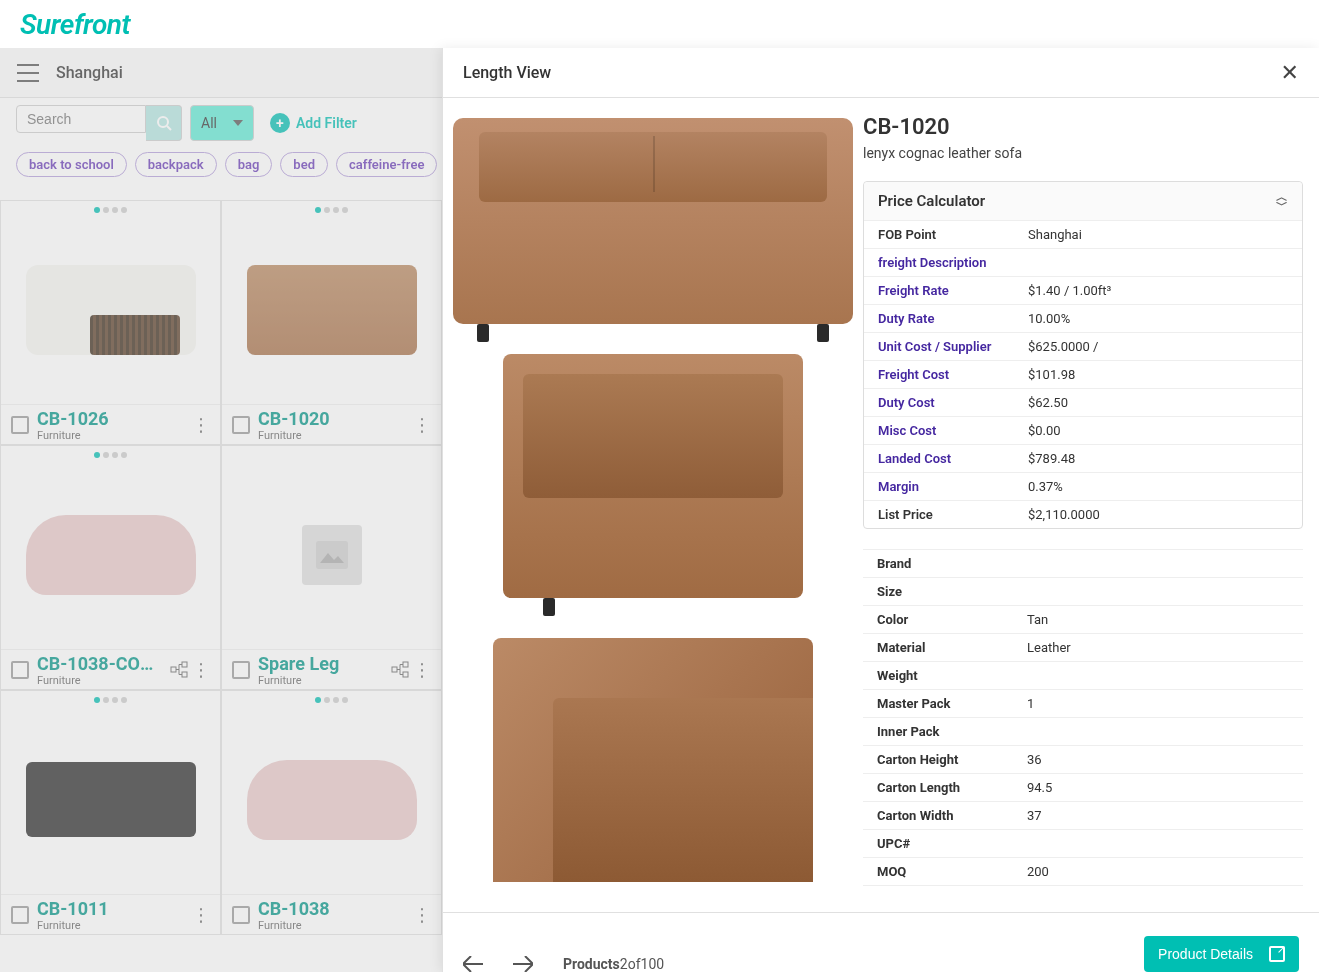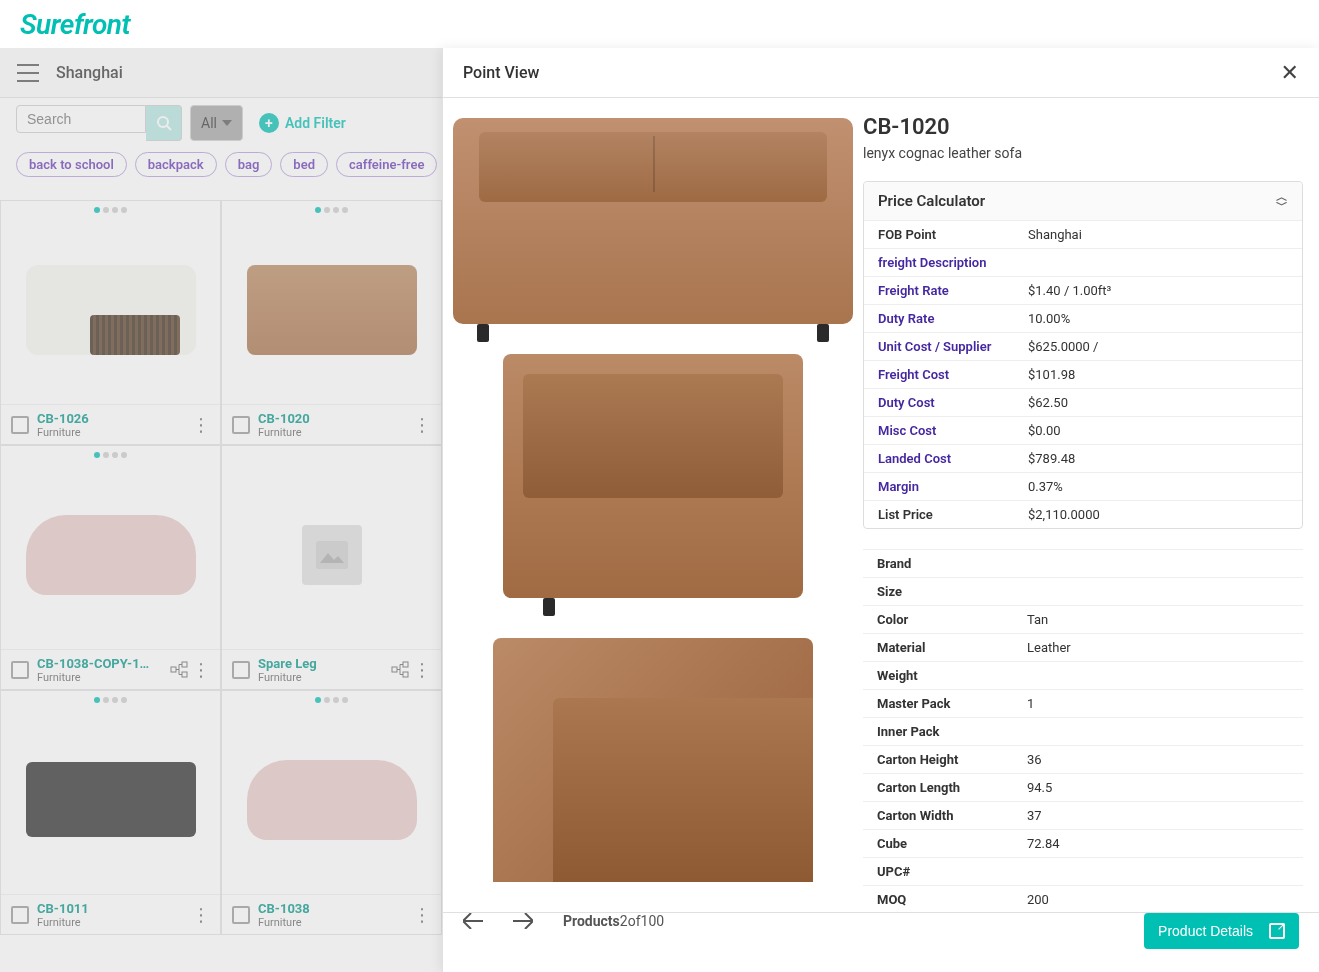--- a/index.html
+++ b/index.html
@@ -9,21 +9,21 @@
   .logo-text { font-size: 28px; font-weight: 600; color: #00bfb3; letter-spacing: -0.5px; font-style: italic; }
   
   .header-row { height: 50px; display: flex; align-items: center; padding: 0 16px; border-bottom: 1px solid #e0e0e0; background: #fafafa; }
   .menu-icon { width: 24px; height: 24px; margin-right: 16px; cursor: pointer; display:flex; align-items:center; justify-content:center; }
   .page-title { font-size: 16px; font-weight: 500; color: #333; }
   
   .toolbar { height: 50px; display: flex; align-items: center; padding: 8px 16px; gap: 8px; }
   .search-box { display: flex; }
   .search-input { width: 130px; height: 28px; border: 1px solid #ccc; border-radius: 4px 0 0 4px; padding: 0 10px; font-size: 14px; background: #fff; }
   .search-btn { width: 36px; height: 36px; border: 1px solid #ccc; border-left: 0; border-radius: 0 4px 4px 0; background: #b3e5e1; display:flex; align-items:center; justify-content:center; }
-  .all-dropdown { height: 36px; border: 1px solid #ccc; border-radius: 4px; padding: 0 10px; display:flex; align-items:center; gap: 5px; font-size: 14px; background: #a3a3a3; }
+  .all-dropdown { height: 36px; border: 1px solid #ccc; border-radius: 4px; padding: 0 10px; display:flex; align-items:center; gap: 16px; font-size: 14px; background: #5eead4; }
   .add-filter { display:flex; align-items:center; gap: 6px; color: #00bfb3; font-weight: 600; font-size: 14px; margin-left: 8px; cursor:pointer; }
   .add-filter-icon { width: 20px; height:20px; border-radius:50%; background:#00bfb3; color:#fff; display:flex; align-items:center; justify-content:center; font-size:14px; line-height:1; }
   
   .filter-chips { display: flex; gap: 8px; padding: 4px 16px 10px; overflow:hidden; }
   .chip { border: 1px solid #b39ddb; color: #673ab7; border-radius: 16px; padding: 4px 12px; font-size: 13px; font-weight: 600; white-space: nowrap; }
   
   .grid-area { position: absolute; top: 200px; left: 0; right: 0; bottom: 0; overflow: hidden; }
   .grid-row-wrap { display:flex; }
   .card { width: 221px; height: 245px; border: 1px solid #e0e0e0; background: #fff; display:flex; flex-direction:column; position:relative; }
   .card-dots { display:flex; justify-content:center; padding-top:6px; gap:3px; height:14px; }
@@ -33,21 +33,21 @@
   .sofa { width: 170px; height: 90px; position:relative; }
   .sofa-brown { background: linear-gradient(180deg,#b8875e,#a76f47); border-radius: 8px; }
   .sofa-white { background: #f5f5f0; border-radius: 12px; }
   .sofa-white::after { content:''; position:absolute; bottom:0; right:16px; width:90px; height:40px; background: repeating-linear-gradient(90deg,#3b2a1a 0 3px,#5a3d26 3px 6px); border-radius:4px;}
   .sofa-pink { background: #e8c8c8; border-radius: 40px 40px 20px 20px; height:80px; }
   .sofa-black { background: #2a2a2a; border-radius: 6px; height:75px;}
   .placeholder { width:60px; height:60px; background:#ddd; border-radius:4px; display:flex; align-items:center; justify-content:center; color:#aaa; }
   .card-footer { display:flex; align-items:center; padding: 6px 10px; gap: 8px; border-top: 1px solid #eee; height: 40px; }
   .checkbox { width:18px; height:18px; border:2px solid #999; border-radius:2px; flex-shrink:0; }
   .card-meta { flex:1; min-width:0; }
-  .card-sku { color: #009688; font-weight:700; font-size:13px; white-space:nowrap; overflow:hidden; text-overflow:ellipsis;}
+  .card-sku { color: #009688; font-weight:700; font-size:18px; white-space:nowrap; overflow:hidden; text-overflow:ellipsis;}
   .card-cat { font-size:11px; color:#666; }
   .card-actions { display:flex; align-items:center; gap:4px; }
   .dots-v { font-size:18px; color:#666; line-height:1; }
   
   .overlay-dim { position:absolute; top:48px; left:0; width:442px; bottom:0; background: rgba(200,200,200,0.35); pointer-events:none; }
   
   .panel { position:absolute; top:48px; right:0; bottom:0; width:877px; background:#fff; border-left:1px solid #e0e0e0; display:flex; flex-direction:column; box-shadow: -2px 0 12px rgba(0,0,0,0.08); }
   .panel-header { height:50px; display:flex; align-items:center; justify-content:space-between; padding: 0 20px; border-bottom:1px solid #e0e0e0; }
   .panel-title { font-size:16px; font-weight:500; }
   .close-x { font-size:22px; cursor:pointer; color:#444; }
@@ -75,21 +75,21 @@
   .kv-row { display:flex; padding: 6px 14px; border-bottom:1px solid #eee; font-size:13px; align-items:center; }
   .kv-row:last-child { border-bottom:0; }
   .kv-label { width: 150px; font-weight:600; color:#333;}
   .kv-label.link { color:#4527a0; }
   .kv-value { flex:1; color:#333; }
   
   .detail-rows { border-top:1px solid #eee; }
   .detail-rows .kv-row { border-bottom:1px solid #eee; padding: 6px 4px 6px 14px; }
   .detail-rows .kv-label { width:150px; font-weight:700; color:#333; padding-left:0;}
   
-  .panel-footer { height: 60px; border-top:1px solid #e0e0e0; display:flex; align-items:flex-start; padding: 0 20px; gap: 30px; justify-content:space-between; }
+  .panel-footer { height: 60px; border-top:1px solid #e0e0e0; display:flex; align-items:flex-end; padding: 0 20px; gap: 30px; justify-content:space-between; }
   .nav-arrows { display:flex; align-items:center; gap: 30px; font-size: 20px; color:#555; }
   .nav-arrows span { cursor:pointer; display:flex; }
   .pager-text { font-size:14px; }
   .pager-text b { font-weight:700; }
   .details-btn { background: #00bfb3; color:#fff; border:0; border-radius:4px; padding: 10px 14px; font-size:14px; font-weight:500; display:flex; align-items:center; gap: 16px; cursor:pointer;}
   .open-icon { width:16px; height:16px; border:2px solid #fff; position:relative; border-radius:2px;}
   .open-icon::after { content:'↗'; position:absolute; top:-5px; right:-3px; font-size:11px;}
   
   svg { display:block; }
 </style>
@@ -288,21 +288,21 @@
           </div>
         </div>
       </div>
     </div>
   </div>
 
 <div class="overlay-dim"></div>
 
 <div class="panel">
   <div class="panel-header">
-    <span class="panel-title">Point View</span>
+    <span class="panel-title">Length View</span>
     <span class="close-x">✕</span>
   </div>
   <div class="panel-body">
 
     <div class="panel-images">
       <div class="sofa-large-1">
         <span class="leg l1"></span>
           <span class="leg l2"></span>
       </div>
       <div class="sofa-large-2">
@@ -401,24 +401,20 @@
             <div class="kv-label">Carton Height</div>
             <div class="kv-value">36</div>
           </div>
           <div class="kv-row">
             <div class="kv-label">Carton Length</div>
             <div class="kv-value">94.5</div>
           </div>
           <div class="kv-row">
             <div class="kv-label">Carton Width</div>
             <div class="kv-value">37</div>
-          </div>
-          <div class="kv-row">
-            <div class="kv-label">Cube</div>
-            <div class="kv-value">72.84</div>
           </div>
           <div class="kv-row">
             <div class="kv-label">UPC#</div>
             <div class="kv-value"></div>
           </div>
           <div class="kv-row">
             <div class="kv-label">MOQ</div>
             <div class="kv-value">200</div>
           </div>
         </div>

